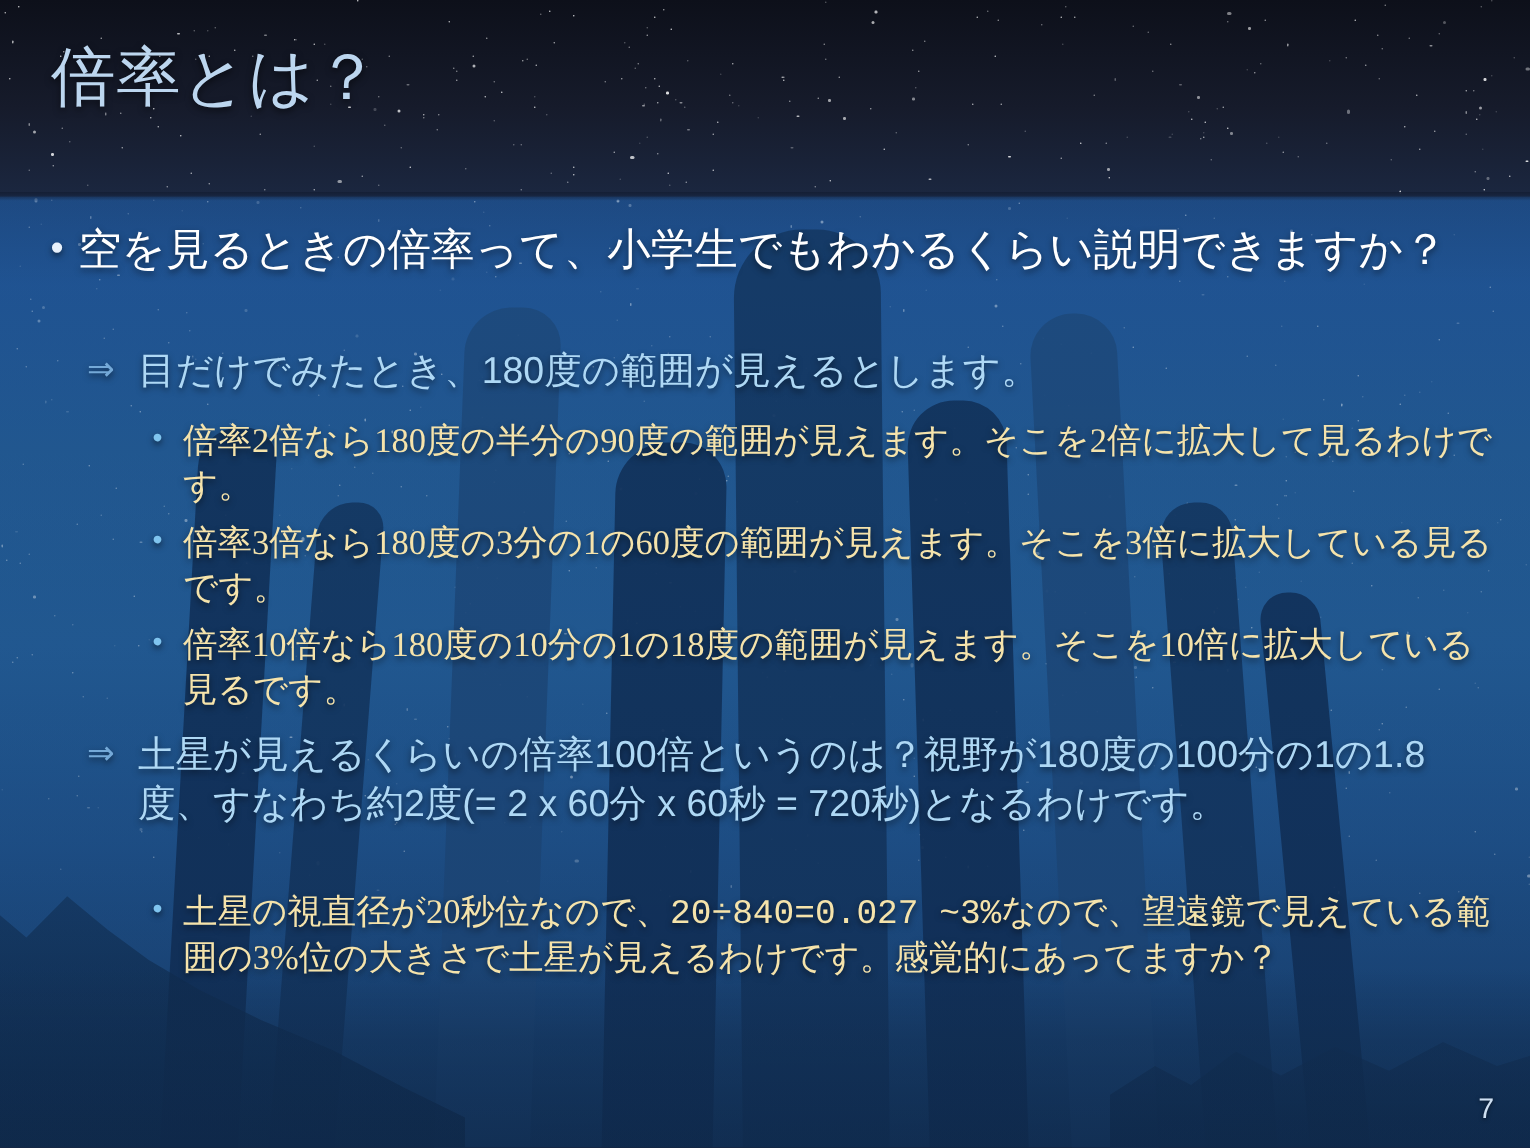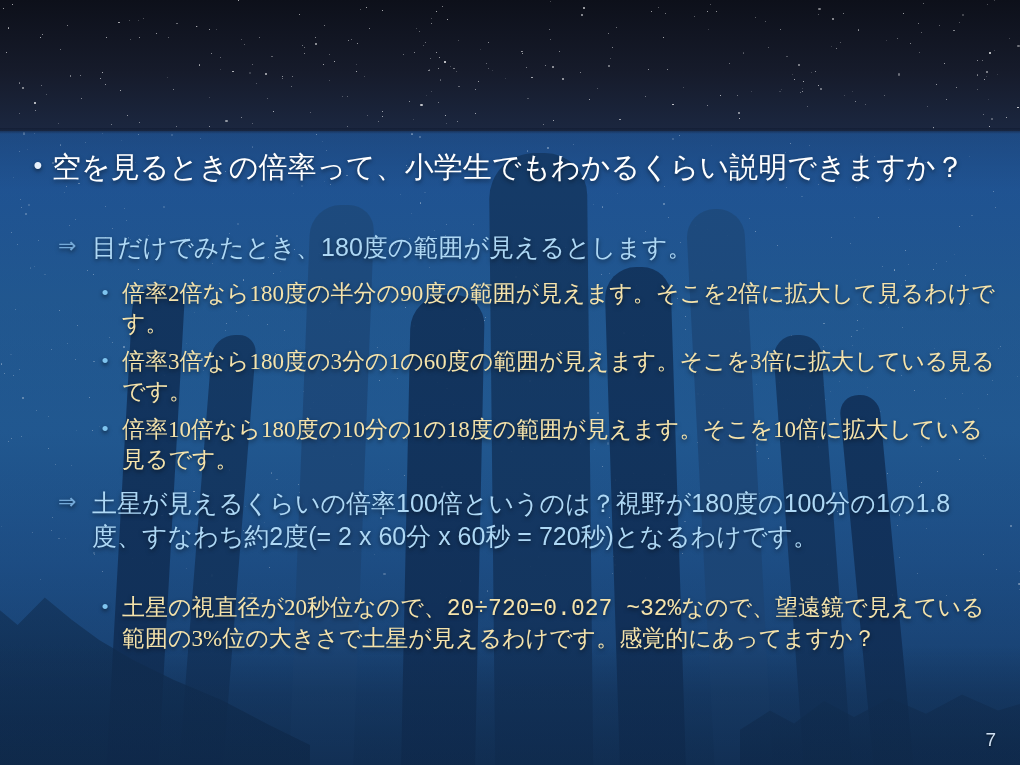--- a/index.html
+++ b/index.html
@@ -939,20 +939,23 @@
         <i style="left:843.2px;top:12.7px;width:1px;height:1px;opacity:0.69"></i>
         <i style="left:693.6px;top:15.5px;width:1px;height:1px;opacity:0.50"></i>
         <i style="left:715.8px;top:11.0px;width:1px;height:1px;opacity:0.81"></i>
         <i style="left:597.3px;top:88.2px;width:1px;height:1px;opacity:0.42"></i>
         <i style="left:176.3px;top:125.9px;width:1px;height:1px;opacity:0.59"></i>
         <i style="left:425.0px;top:41.8px;width:1px;height:1px;opacity:0.60"></i>
       </div>
     <div class="sky-seam"></div>
   </div>
 
+  <div class="title-area">
+    <div class="title">倍率とは？</div>
+  </div>
 
   <div class="body">
 
     <div class="lvl1" style="top:18px;">
       <span class="marker">•</span>
       <span class="txt">空を見るときの倍率って、小学生でもわかるくらい説明できますか？</span>
     </div>
 
     <div class="lvl2" style="top:100px;">
       <span class="marker">⇒</span>
@@ -974,19 +977,19 @@
       <span class="txt">倍率10倍なら180度の10分の1の18度の範囲が見えます。そこを10倍に拡大している見るです。</span>
     </div>
 
     <div class="lvl2" style="top:356px;">
       <span class="marker">⇒</span>
       <span class="txt">土星が見えるくらいの倍率100倍というのは？視野が180度の100分の1の1.8度、すなわち約2度(= 2 x 60分 x 60秒 = 720秒)となるわけです。</span>
     </div>
 
     <div class="lvl3" style="top:462px;">
       <span class="marker">•</span>
-      <span class="txt"><span>土星の視直径が20秒位なので、</span><span class="mono-txt">20÷720=0.027 ~32%</span><span>なので、望遠鏡で見えている範囲の3%位の大きさで土星が見えるわけです。感覚的にあってますか？</span></span>
+      <span class="txt"><span>土星の視直径が20秒位なので、</span><span class="mono-txt">20÷840=0.027 ~3%</span><span>なので、望遠鏡で見えている範囲の3%位の大きさで土星が見えるわけです。感覚的にあってますか？</span></span>
     </div>
 
   </div>
 
   <div class="pageno">7</div>
 </div>
 
 </body></html>

